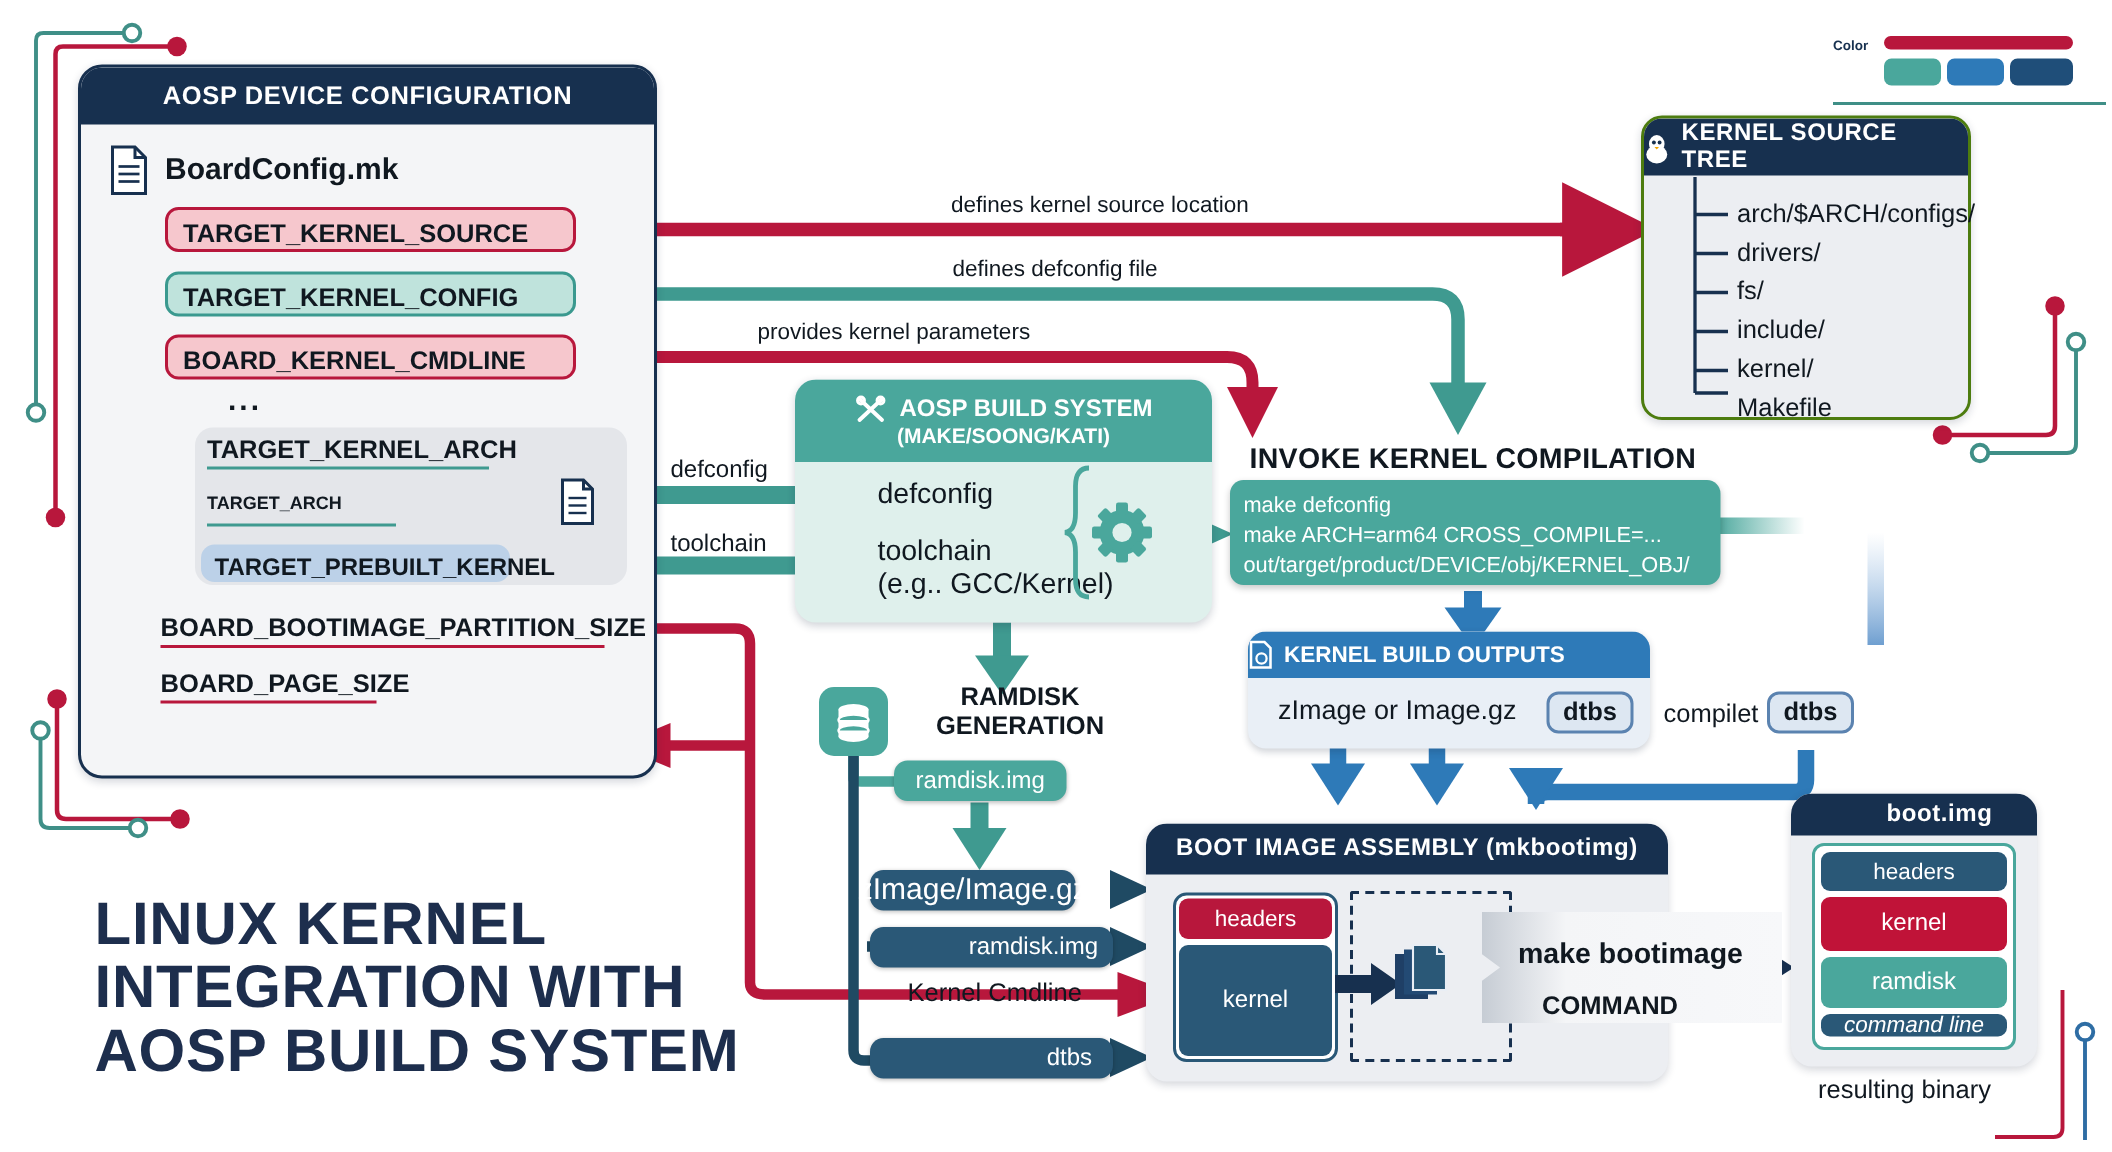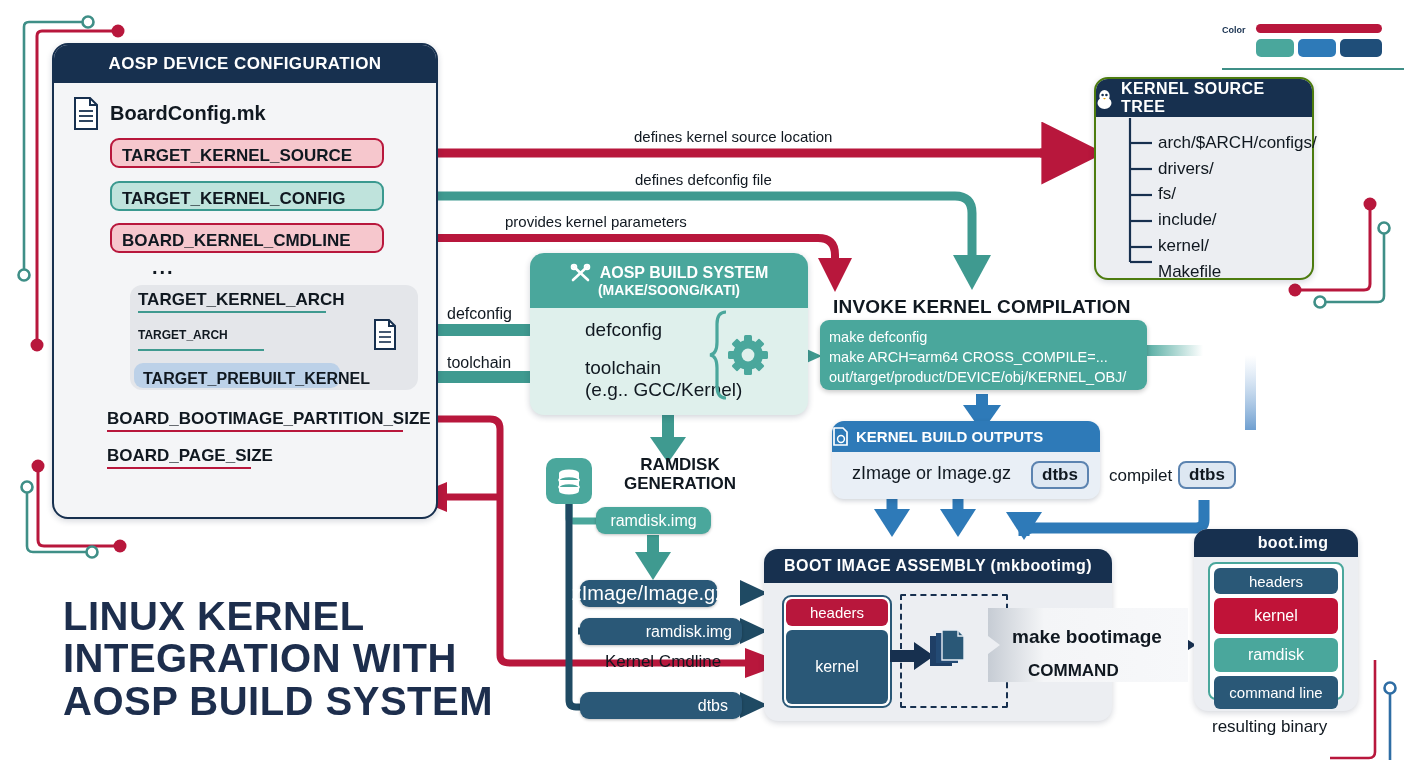--- a/index.html
+++ b/index.html
@@ -449,22 +449,22 @@
     <span>headers</span>
   </div>
   <div class="abs" style="left:1214px;top:598px;width:124px;height:36px;background:#c01338;border-radius:6px;
               color:#fff;display:flex;align-items:center;justify-content:center;font-size:16px;">
     <span>kernel</span>
   </div>
   <div class="abs" style="left:1214px;top:638px;width:124px;height:34px;background:#4aa79c;border-radius:6px;
               color:#fff;display:flex;align-items:center;justify-content:center;font-size:16px;">
     <span>ramdisk</span>
   </div>
-  <div class="abs" style="left:1214px;top:676px;width:124px;height:33px;background:#2a5877;border-radius:6px;
-              color:#fff;display:flex;align-items:center;justify-content:center;font-size:15px;">
+  <div class="abs" style="left:1214px;top:676px;width:124px;height:15px;background:#2a5877;border-radius:6px;
+              color:#fff;display:flex;align-items:center;justify-content:center;font-size:15px;font-style:italic;">
     <span>command line</span>
   </div>
   <div class="abs" style="left:1212px;top:717px;font-size:17px;color:#101820;font-weight:500;">resulting binary</div>
 
   <div class="abs" id="bigtitle" style="left:48px;top:595px;width:460px;margin-left:15px;">
     <span>LINUX KERNEL INTEGRATION WITH AOSP BUILD SYSTEM</span>
   </div>
 
 </div>
 

